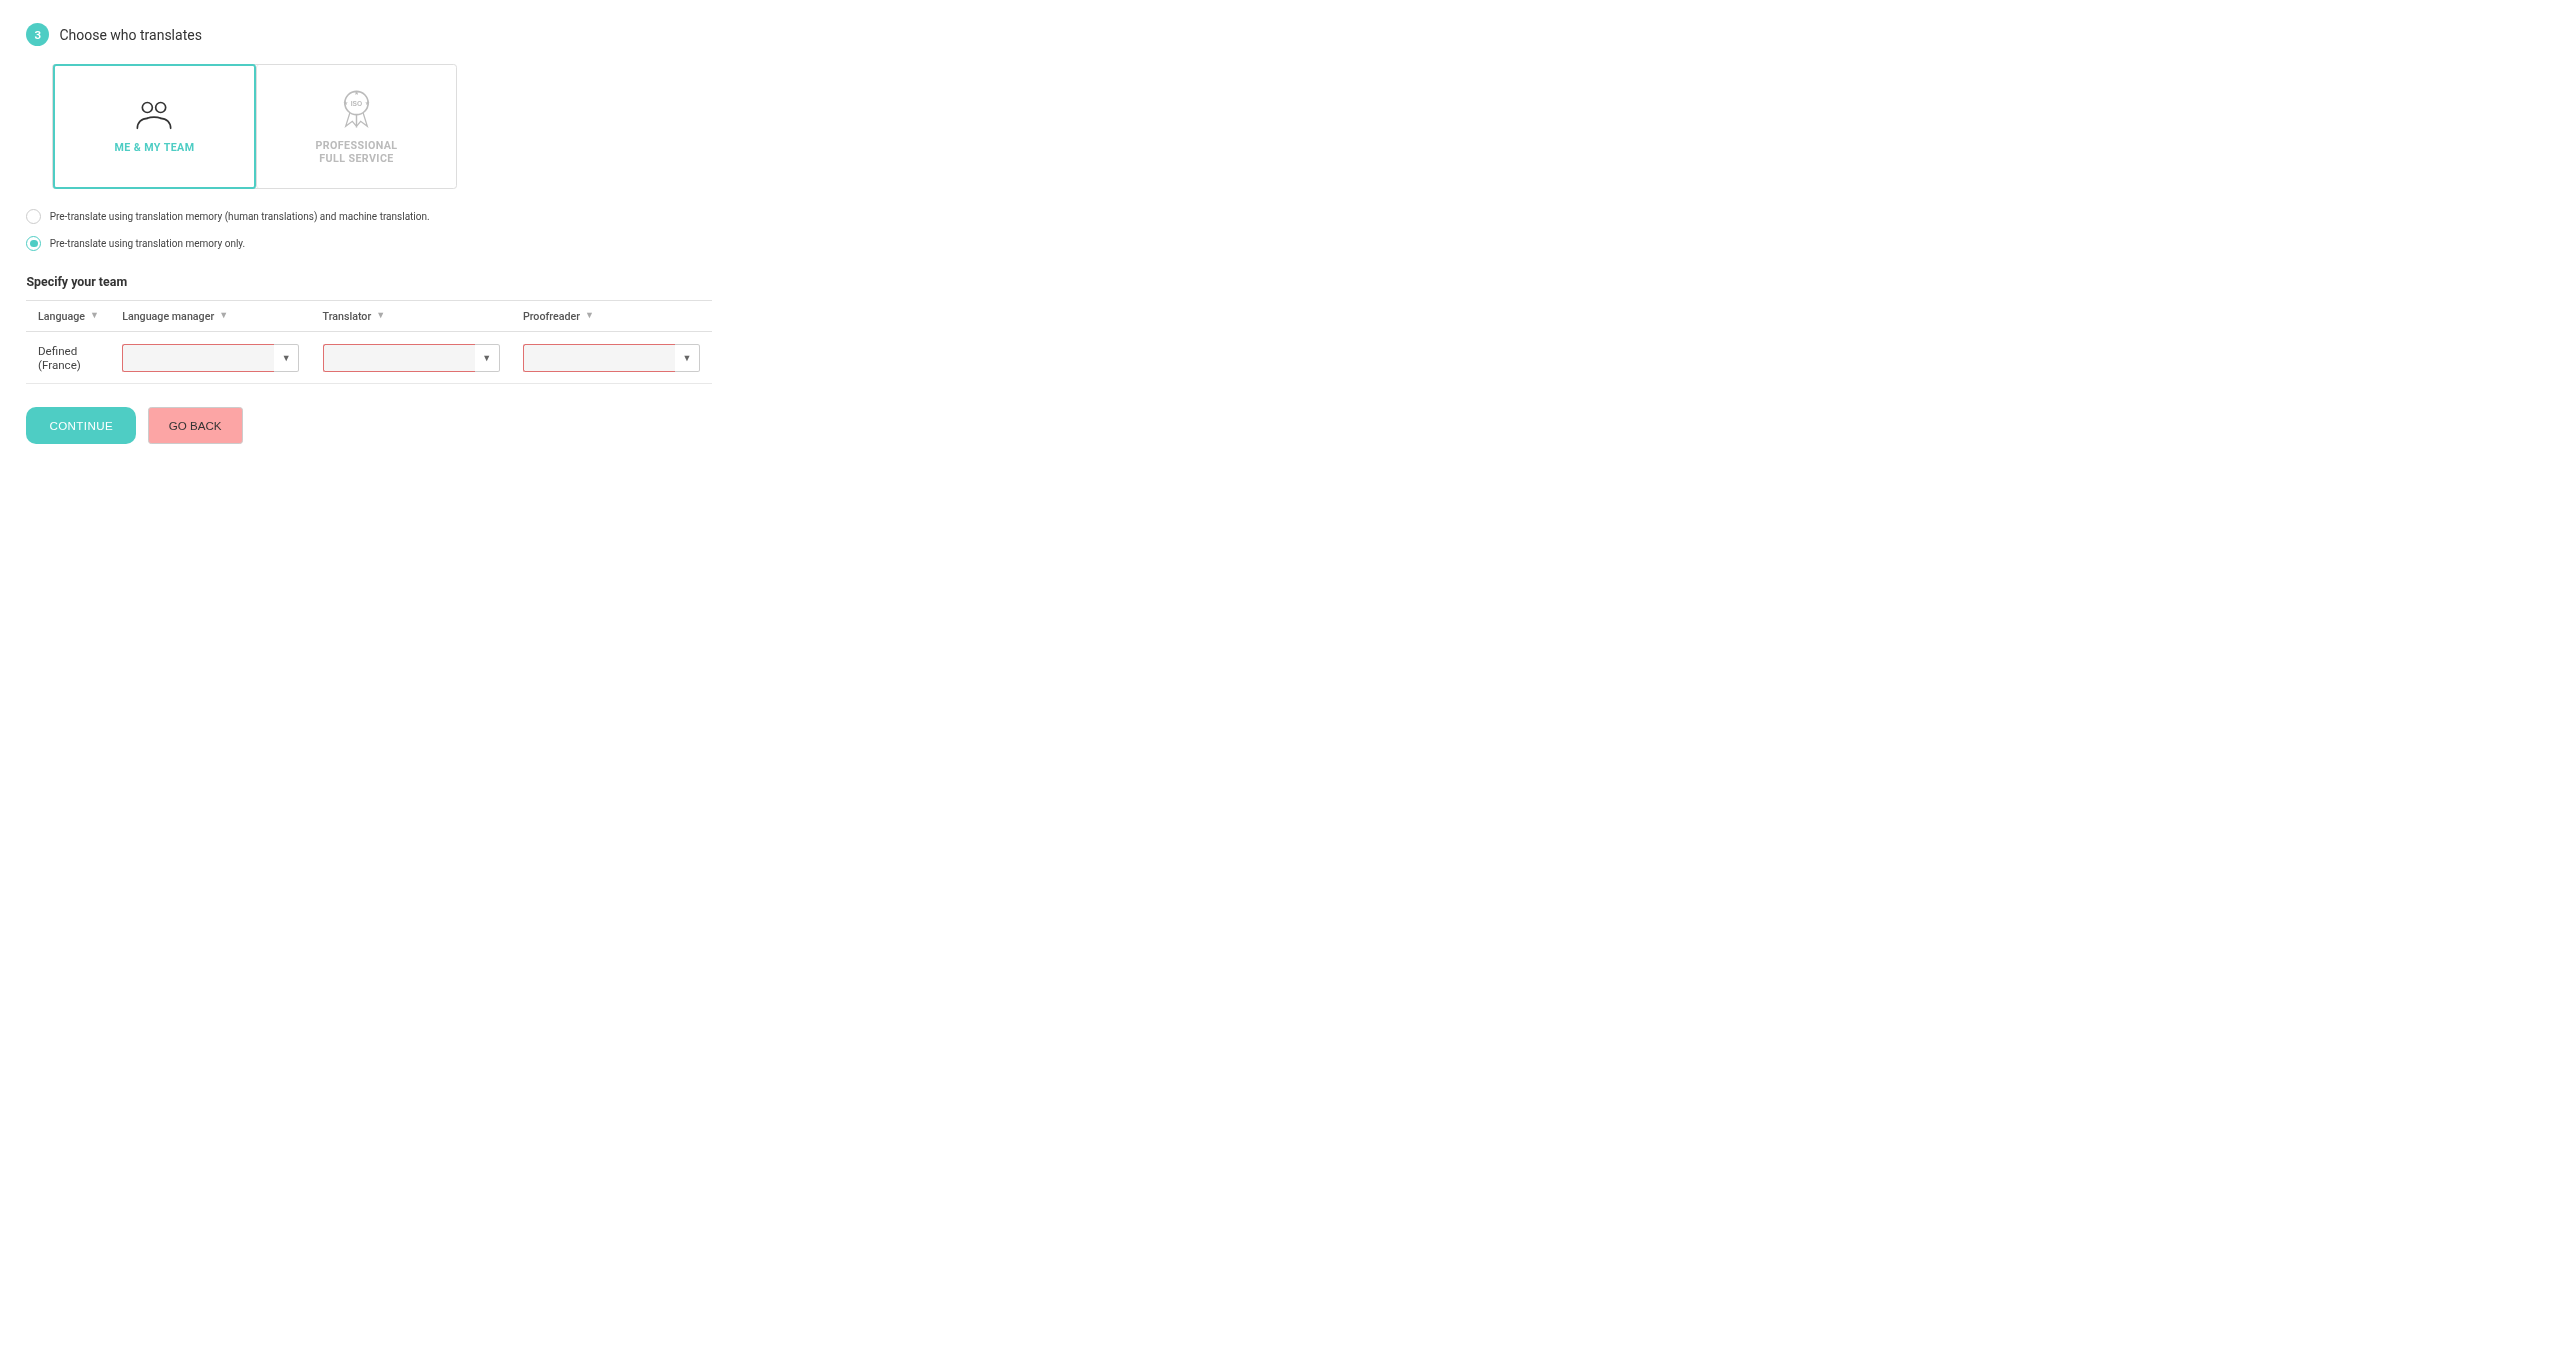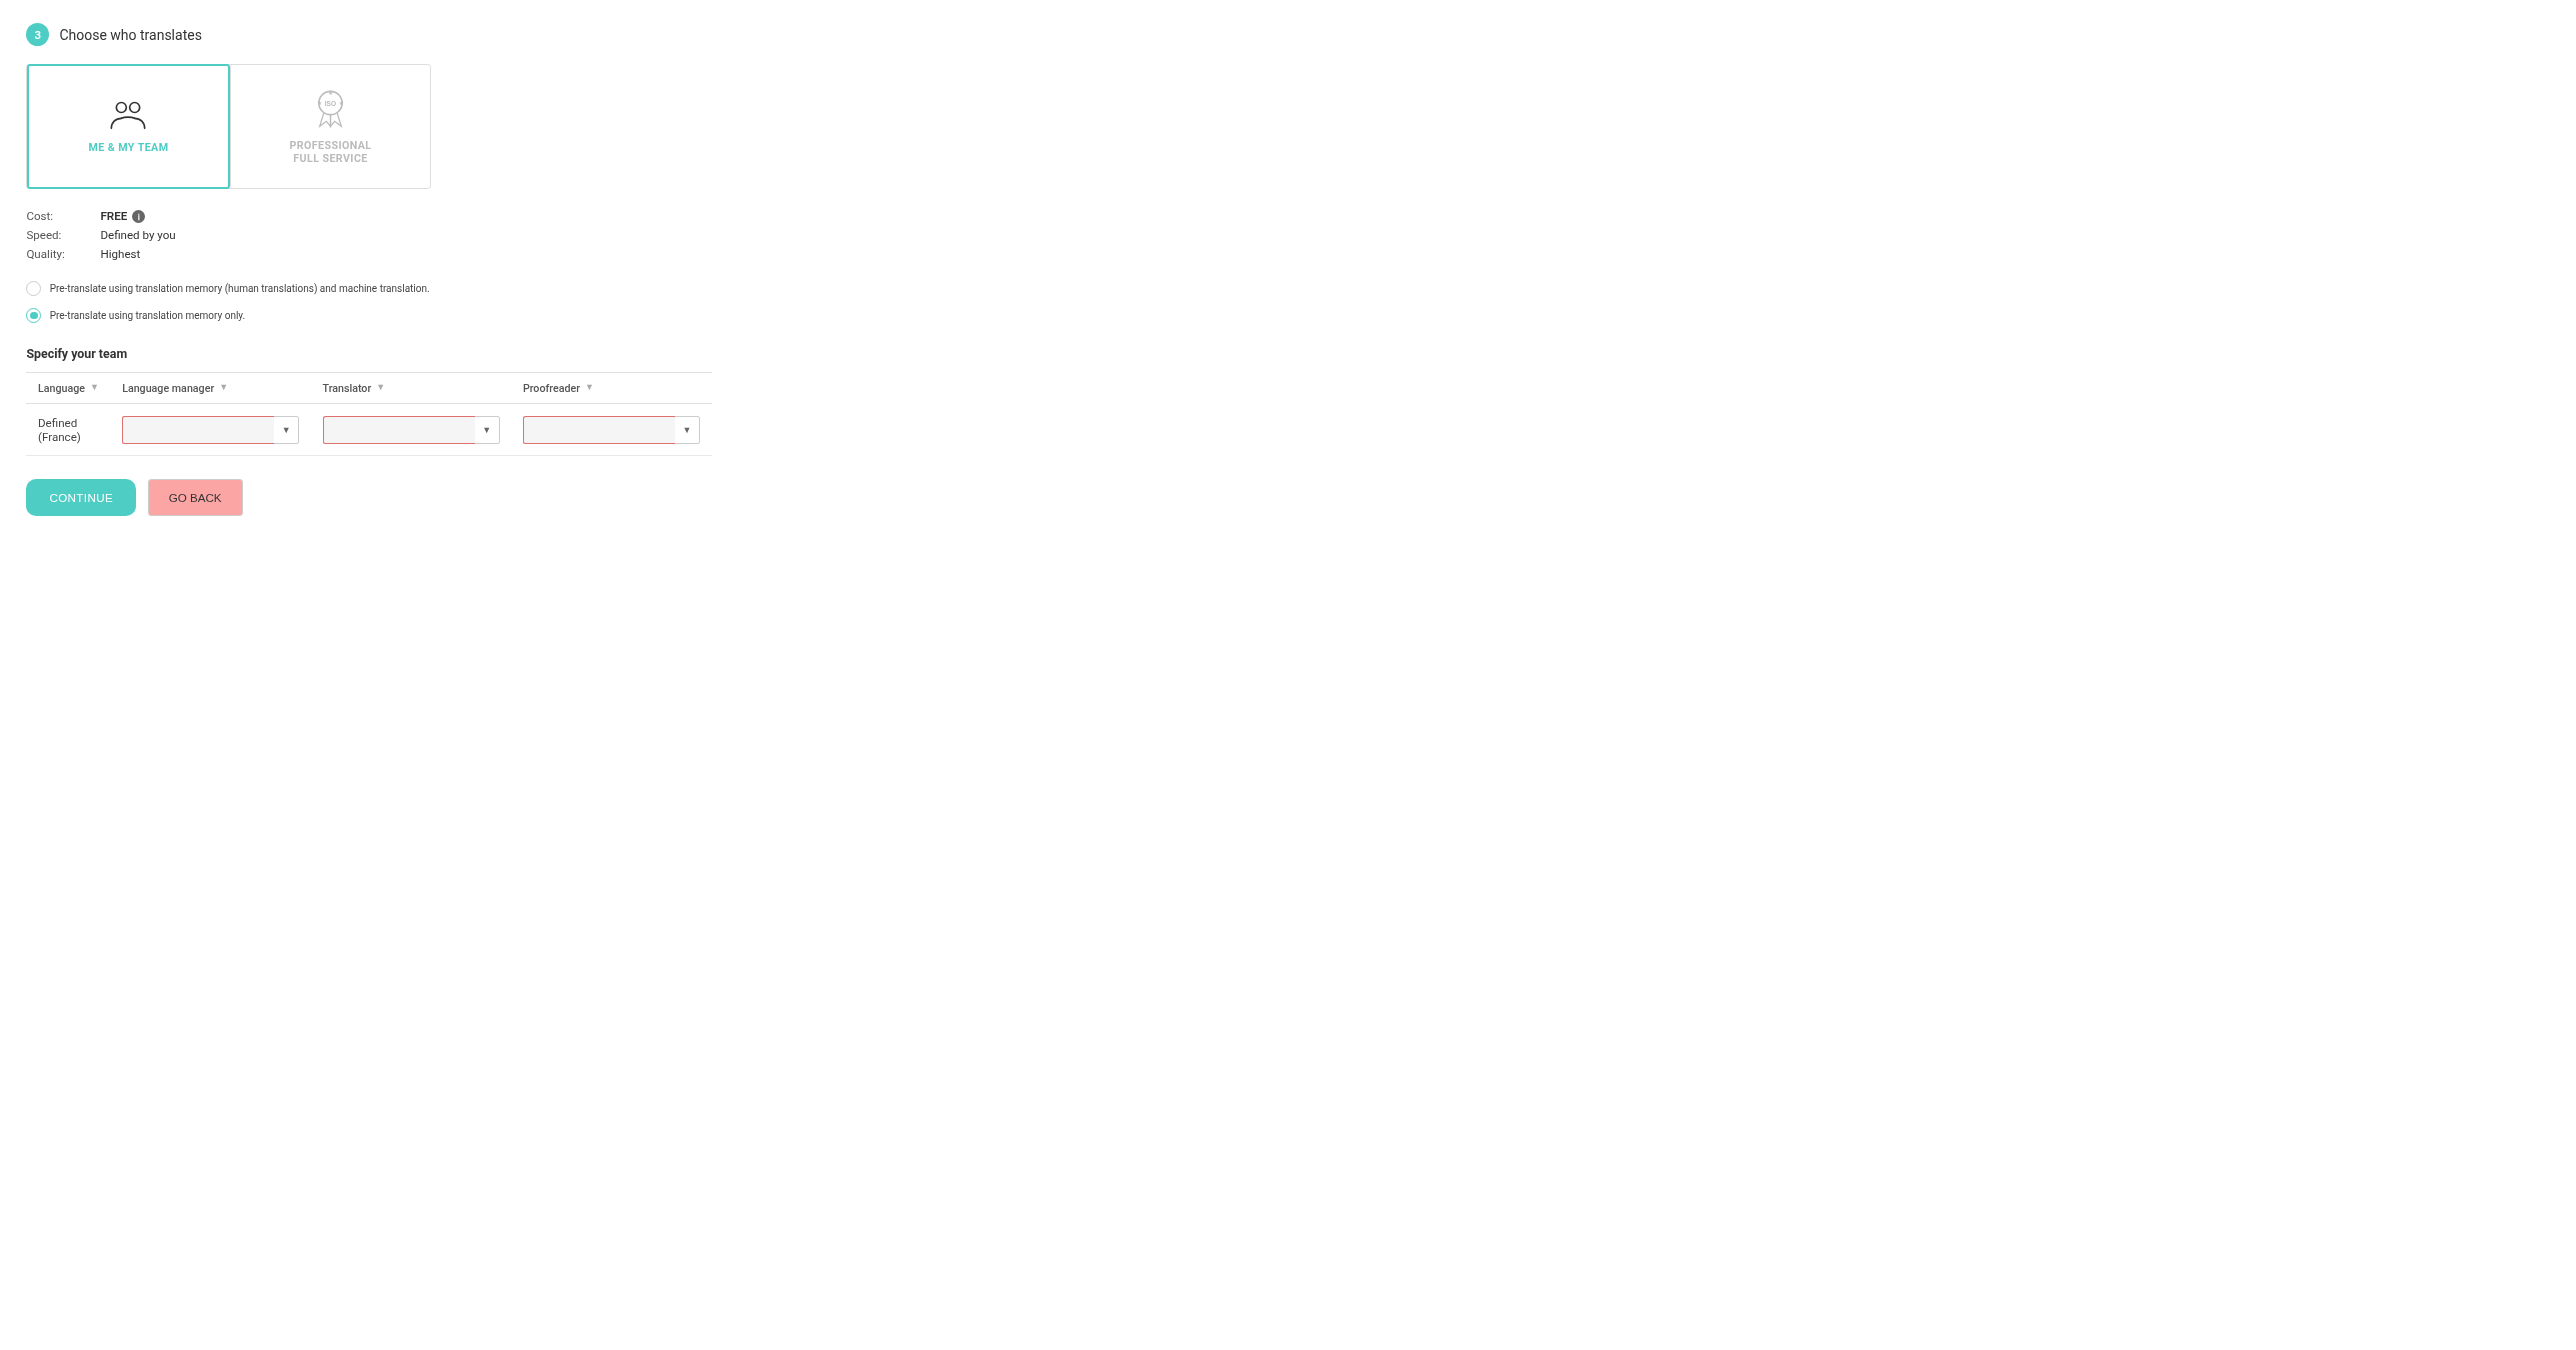--- a/index.html
+++ b/index.html
@@ -38,20 +38,21 @@
       color: #333;
     }
     
     .cards-row {
       display: flex;
       gap: 0;
       border: 0.8px solid #ddd;
       border-radius: 3.3px;
       width: 405px;
       margin-bottom: 20px;
+      margin-left: 26px;
     }
     .option-card {
       flex: 1;
       padding: 23px 16.5px;
       display: flex;
       flex-direction: column;
       align-items: center;
       justify-content: center;
       cursor: pointer;
       border-radius: 3.3px;
@@ -288,37 +289,20 @@
 
           <text x="21" y="8" text-anchor="middle" font-size="7" fill="#bbb">★</text>
           <text x="8" y="20" text-anchor="middle" font-size="7" fill="#bbb">★</text>
           <text x="34" y="20" text-anchor="middle" font-size="7" fill="#bbb">★</text>
         </svg>
       </div>
       <span class="card-label muted">PROFESSIONAL<br>FULL SERVICE</span>
     </div>
   </div>
 
-  <div class="info-section">
-    <div class="info-row">
-      <span class="info-label">Cost:</span>
-      <span class="info-value free">
-        <span>FREE</span>
-        <span class="info-icon">ℹ</span>
-      </span>
-    </div>
-    <div class="info-row">
-      <span class="info-label">Speed:</span>
-      <span class="info-value">Defined by you</span>
-    </div>
-    <div class="info-row">
-      <span class="info-label">Quality:</span>
-      <span class="info-value">Highest</span>
-    </div>
-  </div>
 
   <div class="radio-section">
     <div class="radio-option">
       <div class="radio-outer">
       </div>
       <span>Pre-translate using translation memory (human translations) and machine translation.</span>
     </div>
     <div class="radio-option">
       <div class="radio-outer checked">
         <div class="radio-inner"></div>

